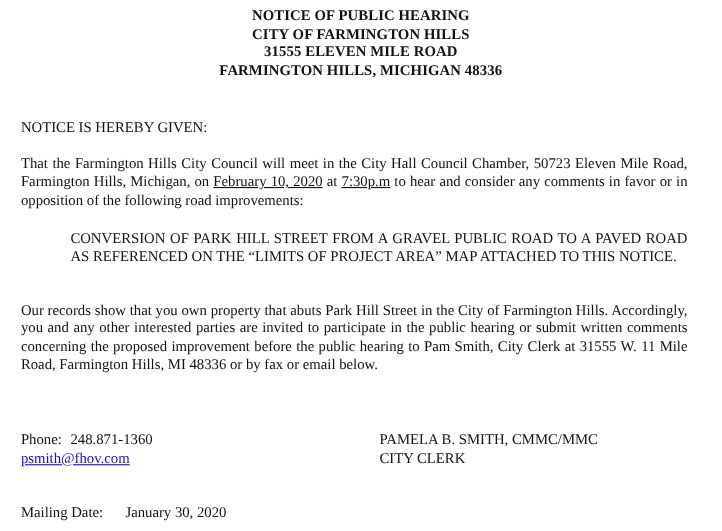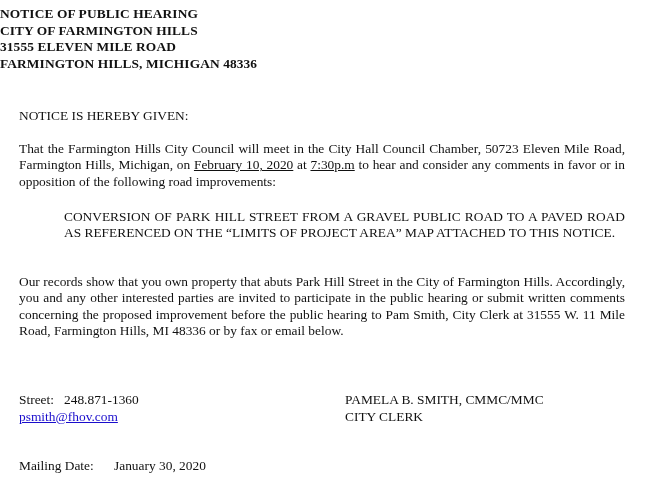--- a/index.html
+++ b/index.html
@@ -14,20 +14,21 @@
       position: relative;
       font-family: "Liberation Serif", "DejaVu Serif", serif;
       color: #111111;
       font-size: 13.4px;
     }
     .header {
       position: absolute;
       top: 6px;
       left: 0;
       width: 656px;
+      text-align: center;
       font-weight: bold;
       font-size: 13.4px;
       line-height: 16.6px;
       letter-spacing: 0.1px;
     }
     .header div { white-space: nowrap; }
     .notice-given {
       position: absolute;
       top: 108px;
       left: 19px;
@@ -93,21 +94,21 @@
 <div class="notice-given">NOTICE IS HEREBY GIVEN:</div>
 
 <div class="para para1"><span>That the Farmington Hills City Council will meet  in  the  City  Hall  Council  Chamber,  50723  Eleven  Mile Road, Farmington Hills, Michigan, on </span><span class="b">February 10, 2020</span><span> at </span><span class="b">7:30p.m</span><span> to hear and consider any comments in favor or in opposition of the following road improvements:</span></div>
 
 <div class="indent">CONVERSION OF PARK HILL STREET FROM A GRAVEL PUBLIC ROAD TO A PAVED ROAD AS REFERENCED ON THE “LIMITS OF PROJECT AREA” MAP ATTACHED TO THIS NOTICE.</div>
 
 <div class="para para2">Our records show that you own property that abuts Park Hill Street in the City of Farmington Hills. Accordingly, you and any other interested parties are invited to participate in the public hearing or submit written comments concerning the proposed improvement before the public hearing to Pam Smith, City Clerk at 31555 W. 11 Mile Road, Farmington Hills, MI 48336 or by fax or email below.</div>
 
 <div class="contact">
   <div class="row">
-    <span class="lbl">Street:</span><span>248.871-1360</span>
+    <span class="lbl">Phone:</span><span>248.871-1360</span>
   </div>
   <div class="row">
     <a class="email">psmith@fhov.com</a>
   </div>
 </div>
 
 <div class="signature">
   <div>PAMELA B. SMITH, CMMC/MMC</div>
   <div>CITY CLERK</div>
 </div>

